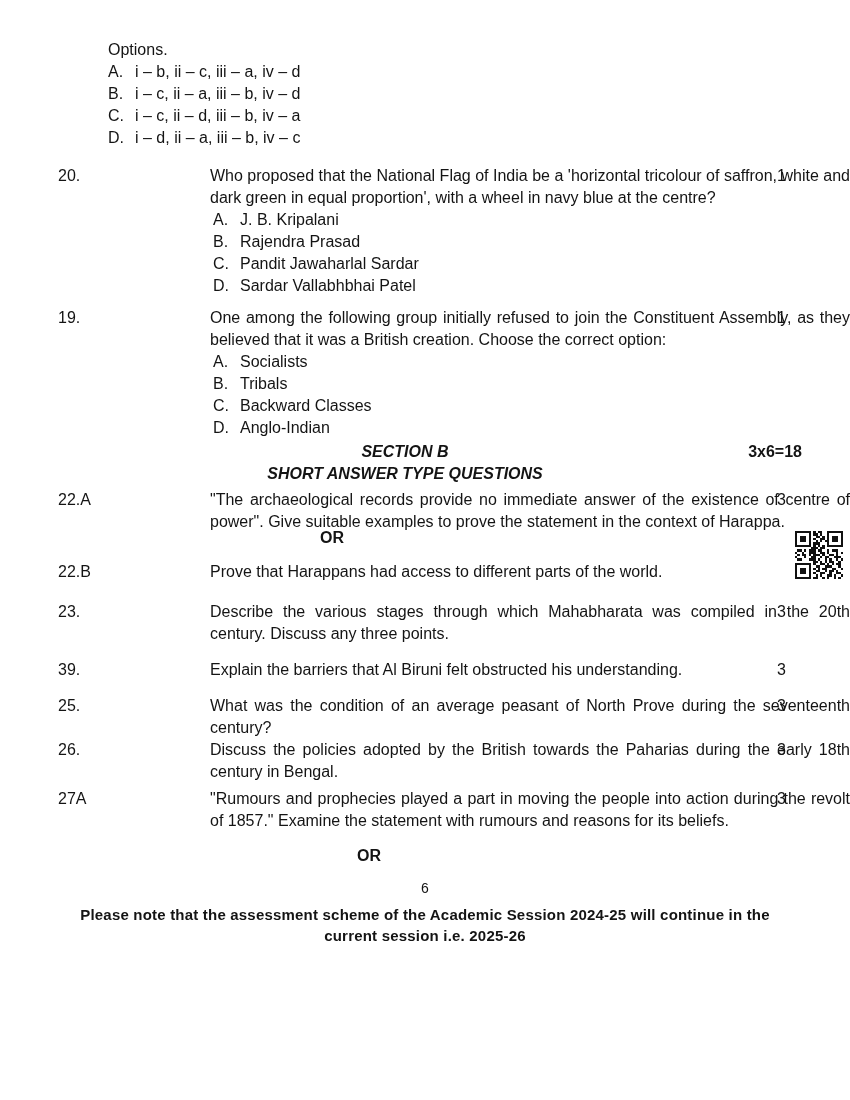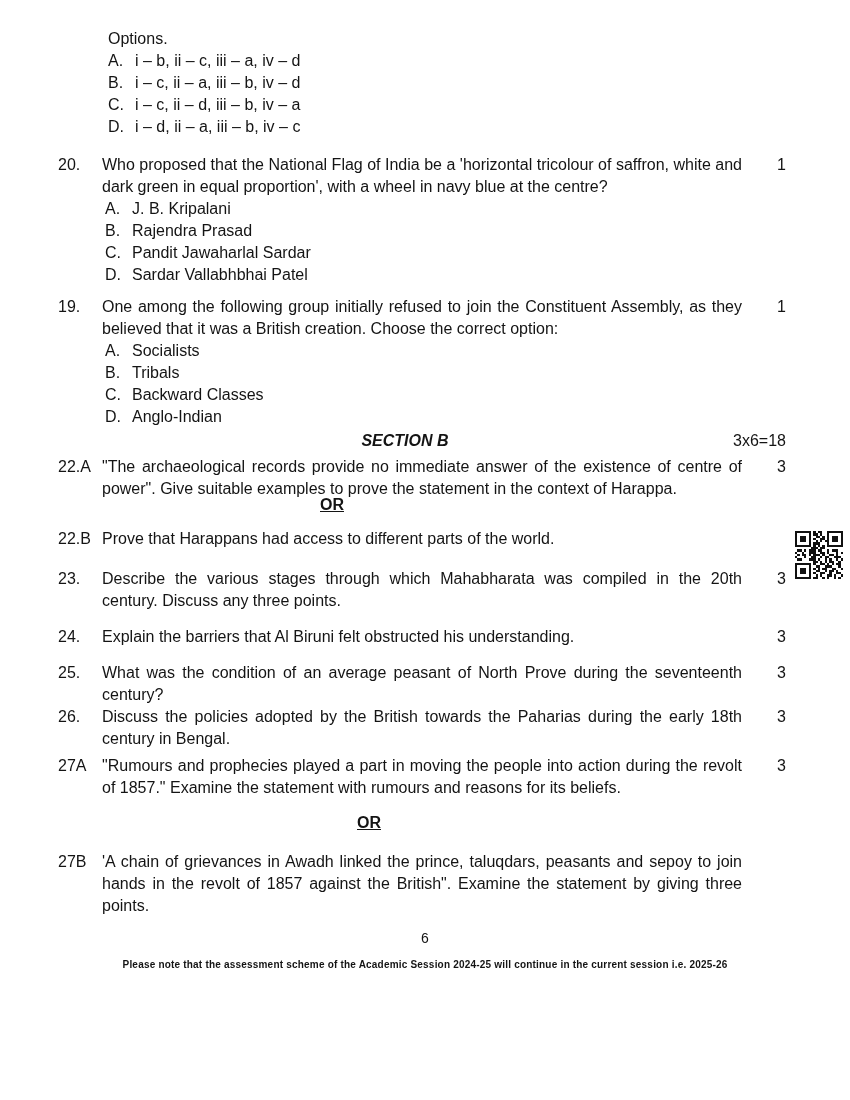--- a/index.html
+++ b/index.html
@@ -3,46 +3,46 @@
 <meta charset="utf-8">
 <style>
   html,body { margin:0; padding:0; background:#ffffff; }
   .page {
     position:relative; width:850px; height:1100px; margin:0 auto;
     background:#ffffff; color:#141414;
     font-family:"Liberation Sans", sans-serif;
     font-size:16px; line-height:22px;
     overflow:hidden;
   }
-  .content { padding:28px 0 0 58px; }
-
-  .q-row { display:flex; position:relative; }
+  .content { padding:39px 0 0 58px; }
+
+  .q-row { display:flex; position:relative;justify-content:space-between; }
   .q-num { width:44px; flex-shrink:0; }
   .q-body { width:640px; }
   .q-text { text-align:justify; }
   .q-marks { position:absolute; right:64px; top:0; }
 
   .mcq { padding-left:3px; }
   .mcq-item { display:flex; }
   .mcq-letter { width:27px; flex-shrink:0; }
 
   .options-block { margin-left:50px; }
   .opt-item { display:flex; }
   .opt-letter { width:27px; flex-shrink:0; }
 
   .section-row { position:relative; }
   .section-inner { width:694px; text-align:center; font-weight:bold;font-style:italic; }
-  .section-marks { position:absolute; right:64px; top:0; font-weight:normal; }
-
-  .or-row { font-weight:bold;text-decoration:underline; }
+  .section-marks { position:absolute; right:48px; top:0; font-weight:bold; }
+
+  .or-row { font-weight:bold; }
 
   .pagenum { width:734px; text-align:center; font-size:14px; line-height:20px; }
   .footer {
     width:734px; text-align:center; font-weight:bold;
-    font-size:10px; line-height:21px; letter-spacing:0.2px;
+    font-size:15px; line-height:21px; letter-spacing:0.2px;
   }
 
   .qr { position:absolute; left:795px; top:530px; width:48px; height:50px; }
   .qr svg { width:100%; height:100%; }
 </style>
 </head>
 <body>
 
 <div class="page">
   <div class="content">
@@ -115,20 +115,21 @@
             <span>Anglo-Indian</span>
           </div>
         </div>
       </div>
       <span class="q-marks">1</span>
     </div>
 
     <div class="section-row" style="margin-top:2px">
       <div class="section-inner">
         <div>SECTION B</div>
+        <div>SHORT ANSWER TYPE QUESTIONS</div>
       </div>
       <span class="section-marks">3x6=18</span>
     </div>
 
     <div class="q-row" style="margin-top:4px">
       <span class="q-num">22.A</span>
       <div class="q-body">
         <div class="q-text">"The archaeological records provide no immediate answer of the existence of centre of power". Give suitable examples to prove the statement in the context of Harappa.</div>
       </div>
       <span class="q-marks">3</span>
@@ -147,21 +148,21 @@
 
     <div class="q-row" style="margin-top:18px">
       <span class="q-num">23.</span>
       <div class="q-body">
         <div class="q-text">Describe the various stages through which Mahabharata was compiled in the 20th century. Discuss any three points.</div>
       </div>
       <span class="q-marks">3</span>
     </div>
 
     <div class="q-row" style="margin-top:14px">
-      <span class="q-num">24.</span>
+      <span class="q-num">39.</span>
       <div class="q-body">
         <div class="q-text">Explain the barriers that Al Biruni felt obstructed his understanding.</div>
       </div>
       <span class="q-marks">3</span>
     </div>
 
     <div class="q-row" style="margin-top:14px">
       <span class="q-num">25.</span>
       <div class="q-body">
         <div class="q-text">What was the condition of an average peasant of North Prove during the seventeenth century?</div>
@@ -182,26 +183,20 @@
       <div class="q-body">
         <div class="q-text">"Rumours and prophecies played a part in moving the people into action during the revolt of 1857." Examine the statement with rumours and reasons for its beliefs.</div>
       </div>
       <span class="q-marks">3</span>
     </div>
 
     <div class="or-row" style="margin-top:13px;padding-left:299px">
       <span>OR</span>
     </div>
 
-    <div class="q-row" style="margin-top:17px">
-      <span class="q-num">27B</span>
-      <div class="q-body">
-        <div class="q-text">'A chain of grievances in Awadh linked the prince, taluqdars, peasants and sepoy to join hands in the revolt of 1857 against the British". Examine the statement by giving three points.</div>
-      </div>
-    </div>
 
     <div class="pagenum" style="margin-top:11px">6</div>
     <div class="footer" style="margin-top:6px">Please note that the assessment scheme of the Academic Session 2024-25 will continue in the current session i.e. 2025-26</div>
 
   </div>
 
   <div class="qr">
     <svg viewBox="0 0 21 21" shape-rendering="crispEdges" id="qr-svg" xmlns="http://www.w3.org/2000/svg">
         <rect x="0" y="0" width="1" height="1" fill="#111"></rect>
         <rect x="1" y="0" width="1" height="1" fill="#111"></rect>

